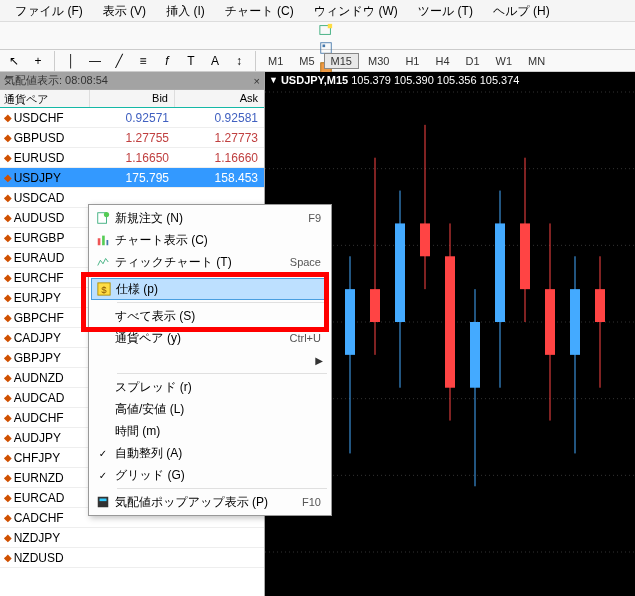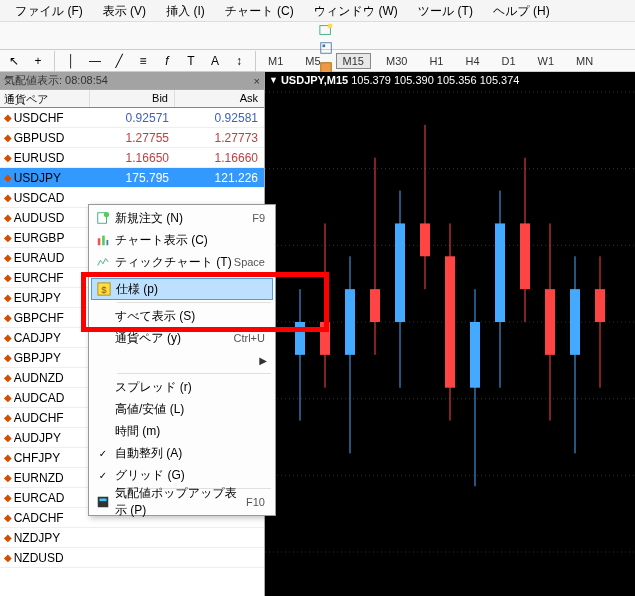--- a/index.html
+++ b/index.html
@@ -27,21 +27,21 @@
 .mw-row .bid { width: 85px; text-align: right; padding: 0 6px; }
 .mw-row .ask { flex: 1; text-align: right; padding: 0 6px; }
 .mw-row.selected { background: #3399ff; color: #fff; }
 .mw-row.selected .bid, .mw-row.selected .ask { color: #fff !important; }
 .arrow-up { color: #d05000; font-size: 10px; }
 .price-up { color: #c04040; }
 .price-down { color: #4060c0; }
 .chart-area { flex: 1; background: #000; position: relative; overflow: hidden; }
 .chart-title { position: absolute; top: 2px; left: 4px; color: #fff; font-size: 11px; font-weight: bold; display: flex; gap: 3px; align-items: center; }
 .chart-title .tri { color: #fff; font-size: 9px; }
-.context-menu { position: absolute; left: 88px; top: 204px; width: 188px; background: #fdfdfd; border: 1px solid #999; box-shadow: 2px 2px 6px rgba(0,0,0,0.25); z-index: 50; padding: 2px; }
+.context-menu { position: absolute; left: 88px; top: 204px; width: 244px; background: #fdfdfd; border: 1px solid #999; box-shadow: 2px 2px 6px rgba(0,0,0,0.25); z-index: 50; padding: 2px; }
 .ctx-item { display: flex; align-items: center; height: 22px; font-size: 12px; position: relative; padding-right: 8px; }
 .ctx-icon { width: 24px; display: flex; align-items: center; justify-content: center; font-size: 12px; }
 .ctx-label { flex: 1; }
 .ctx-shortcut { color: #555; font-size: 11px; }
 .ctx-sep { height: 1px; background: #e0e0e0; margin: 2px 2px 2px 26px; }
 .ctx-item.highlighted { background: #bde0ff; border: 1px solid #4a9fe0; height: 22px; }
 .ctx-arrow { position: absolute; right: 6px; font-size: 10px; color: #333; }
 .red-highlight-box { position: absolute; left: 81px; top: 272px; width: 248px; height: 60px; border: 5px solid #ff0000; z-index: 60; pointer-events: none; }
 .check { font-size: 10px; }
 svg.icon { width: 14px; height: 14px; }
@@ -175,21 +175,21 @@
   <div class="toolbar-btn">—</div>
   <div class="toolbar-btn">╱</div>
   <div class="toolbar-btn">≡</div>
   <div class="toolbar-btn">
       <span style="font-style:italic">f</span>
     </div>
   <div class="toolbar-btn">T</div>
   <div class="toolbar-btn">A</div>
   <div class="toolbar-btn">↕</div>
   <div class="toolbar-sep"></div>
-  <div id="tf-container" style="display:flex;gap:8px">
+  <div id="tf-container" style="display:flex;gap:2px">
       <div class="tf-btn">M1</div>
       <div class="tf-btn">M5</div>
       <div class="tf-btn active">M15</div>
       <div class="tf-btn">M30</div>
       <div class="tf-btn">H1</div>
       <div class="tf-btn">H4</div>
       <div class="tf-btn">D1</div>
       <div class="tf-btn">W1</div>
       <div class="tf-btn">MN</div>
     </div>
@@ -230,21 +230,21 @@
           </div>
     <div class="bid price-up">1.16650</div>
     <div class="ask price-up">1.16660</div>
         </div>
         <div class="mw-row selected">
           <div class="sym">
             <span class="arrow-up">◆</span>
             <span>USDJPY</span>
           </div>
     <div class="bid ">175.795</div>
-    <div class="ask ">121.226</div>
+    <div class="ask ">158.453</div>
         </div>
         <div class="mw-row">
           <div class="sym">
             <span class="arrow-up">◆</span>
             <span>USDCAD</span>
           </div>
     <div class="bid "></div>
     <div class="ask "></div>
         </div>
         <div class="mw-row">

